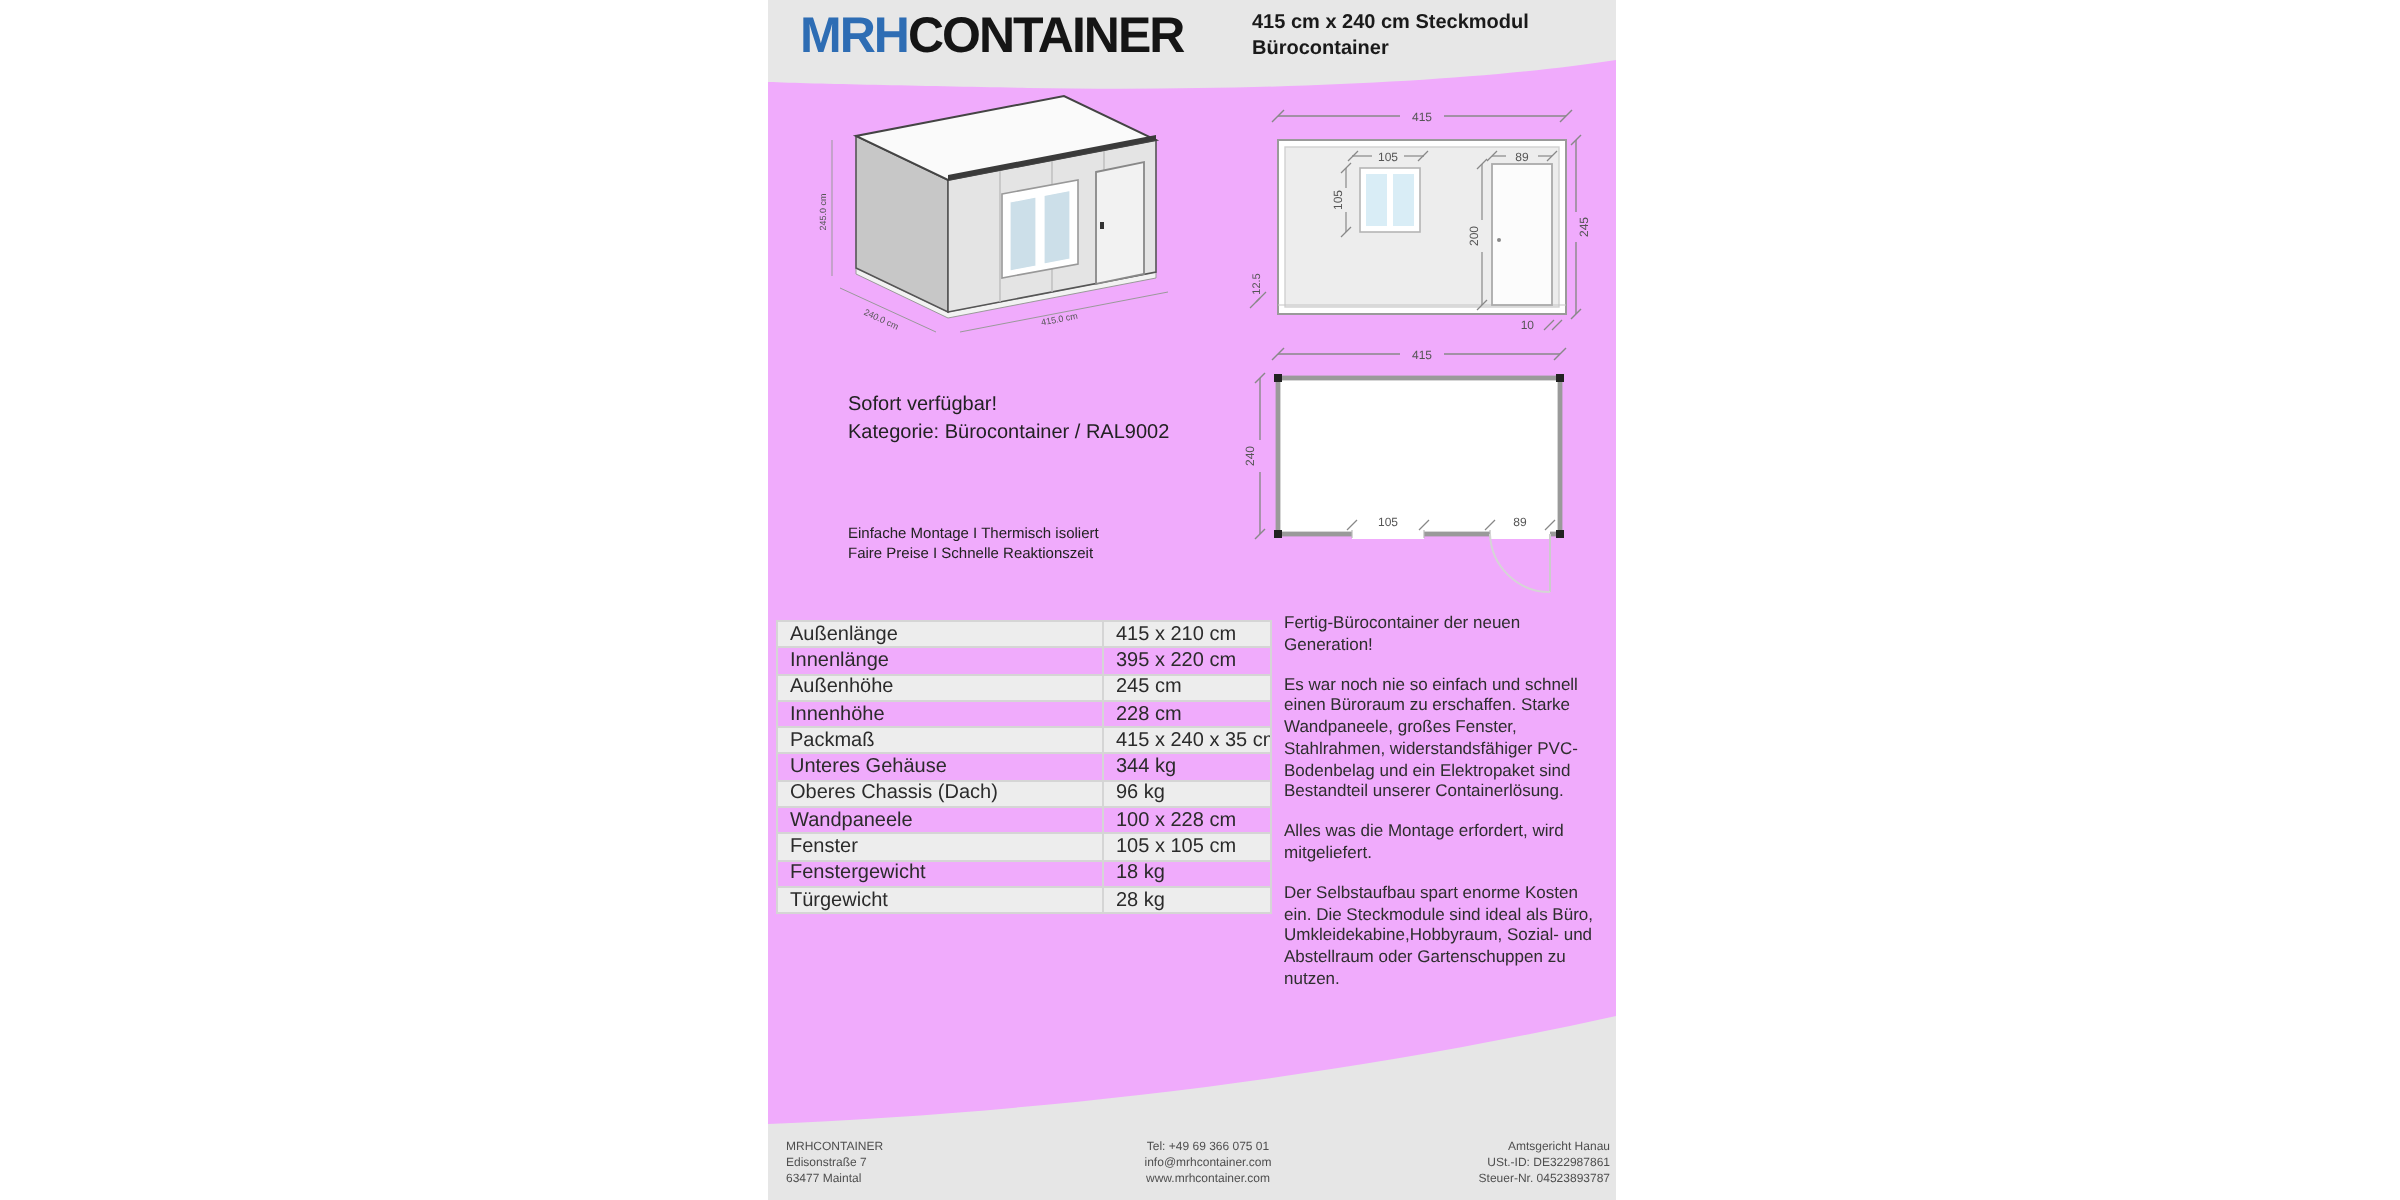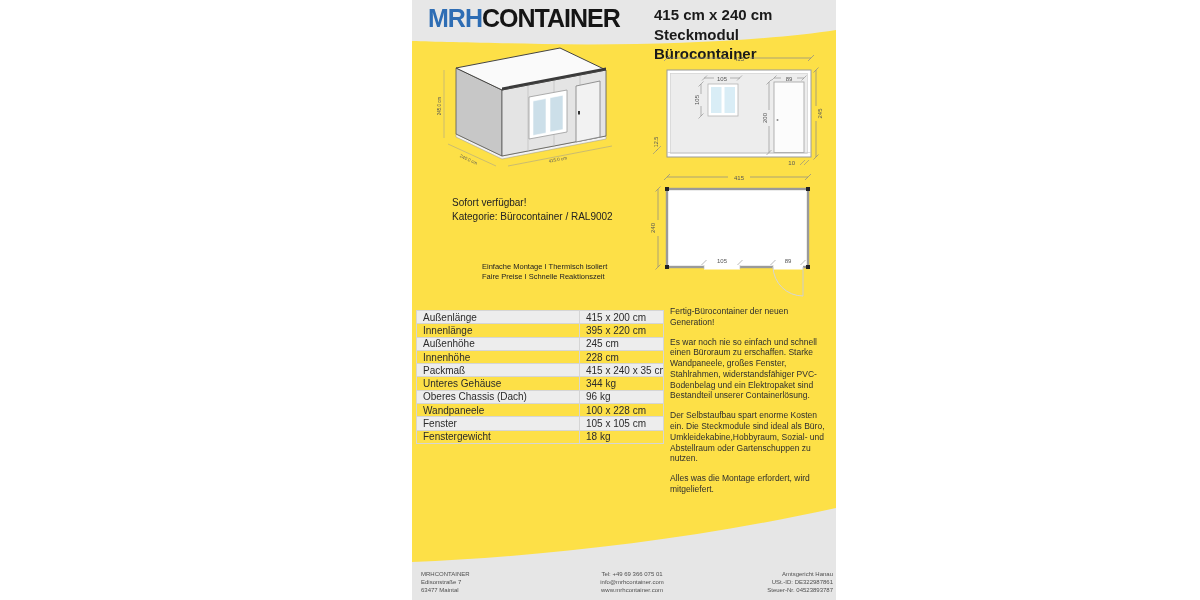--- a/index.html
+++ b/index.html
@@ -1,26 +1,26 @@
 <!DOCTYPE html>
 <html><head>
 <meta charset="utf-8">
 <style>
   html,body{margin:0;padding:0;background:#ffffff;}
   body{width:1200px;height:600px;font-family:"Liberation Sans",sans-serif;}
   .canvas{position:relative;width:1200px;height:600px;background:#ffffff;overflow:hidden;}
-  .doc{position:absolute;left:412px;top:0;width:424px;height:600px;background:#fde047;}
+  .doc{position:absolute;left:384px;top:0;width:424px;height:600px;background:#f0abfc;}
   .band-top,.band-bottom{position:absolute;left:0;width:424px;pointer-events:none;}
   .band-top{top:0;height:46px;}
   .band-bottom{bottom:0;height:110px;}
   .logo{position:absolute;left:16px;top:4px;font-size:25px;font-weight:bold;letter-spacing:-1px;color:#151515;white-space:nowrap;}
   .logo .mrh{color:#2e6db4;}
-  .title{position:absolute;left:242px;top:5px;font-size:15px;font-weight:bold;line-height:1.3;color:#1a1a1a;}
+  .title{position:absolute;left:242px;top:5px;font-size:10px;font-weight:bold;line-height:1.3;color:#1a1a1a;}
   .avail{position:absolute;left:40px;top:196px;font-size:10px;line-height:1.35;color:#222;}
-  .features{position:absolute;left:40px;top:262px;font-size:7.5px;line-height:1.35;color:#222;margin-left:30px;}
+  .features{position:absolute;left:40px;top:262px;font-size:7.5px;line-height:1.35;color:#222;}
   .spec-table{position:absolute;left:4px;top:310px;width:248px;border-collapse:collapse;font-size:10px;color:#2b2b2b;table-layout:fixed;}
   .spec-table td{border:1px solid #d5d5d5;padding:0.5px 6px;height:11.3px;overflow:hidden;white-space:nowrap;}
   .spec-table td.lab{width:150px;margin-left:31px;}
   .spec-table tr:nth-child(odd){background:#ededed;}
   .desc{position:absolute;left:258px;top:306px;width:161px;font-size:8.5px;line-height:1.27;color:#2e2e2e;}
   .desc p{margin:0 0 9px 0;}
   .footer-col{position:absolute;top:570px;font-size:6px;line-height:8px;color:#4f4f4f;}
   .f-left{left:9px;text-align:left;}
   .f-center{left:120px;width:200px;text-align:center;}
   .f-right{right:3px;text-align:right;}
@@ -205,21 +205,21 @@
           <line x1="156.5" y1="99" x2="161.5" y2="94"></line>
       </g>
       <text x="78" y="97" font-size="6" text-anchor="middle">105</text>
       <text x="144" y="97" font-size="6" text-anchor="middle">89</text>
     </svg>
 
     <table class="spec-table">
       <tbody>
         <tr>
             <td class="lab">Außenlänge</td>
-            <td>415 x 200 cm</td>
+            <td>415 x 210 cm</td>
           </tr>
         <tr>
             <td class="lab">Innenlänge</td>
             <td>395 x 220 cm</td>
           </tr>
         <tr>
             <td class="lab">Außenhöhe</td>
             <td>245 cm</td>
           </tr>
         <tr>
@@ -242,29 +242,33 @@
             <td class="lab">Wandpaneele</td>
             <td>100 x 228 cm</td>
           </tr>
         <tr>
             <td class="lab">Fenster</td>
             <td>105 x 105 cm</td>
           </tr>
         <tr>
             <td class="lab">Fenstergewicht</td>
             <td>18 kg</td>
+          </tr>
+        <tr>
+            <td class="lab">Türgewicht</td>
+            <td>28 kg</td>
           </tr>
       </tbody>
     </table>
 
     <div class="desc">
       <p>Fertig-Bürocontainer der neuen Generation!</p>
       <p>Es war noch nie so einfach und schnell einen Büroraum zu erschaffen. Starke Wandpaneele, großes Fenster, Stahlrahmen, widerstandsfähiger PVC-Bodenbelag und ein Elektropaket sind Bestandteil unserer Containerlösung.</p>
+      <p>Alles was die Montage erfordert, wird mitgeliefert.</p>
       <p>Der Selbstaufbau spart enorme Kosten ein. Die Steckmodule sind ideal als Büro, Umkleidekabine,Hobbyraum, Sozial- und Abstellraum oder Gartenschuppen zu nutzen.</p>
-      <p>Alles was die Montage erfordert, wird mitgeliefert.</p>
     </div>
 
     <div class="footer-col f-left">
       <div>MRHCONTAINER</div>
       <div>Edisonstraße 7</div>
       <div>63477 Maintal</div>
     </div>
     <div class="footer-col f-center">
       <div>Tel: +49 69 366 075 01</div>
       <div>info@mrhcontainer.com</div>

